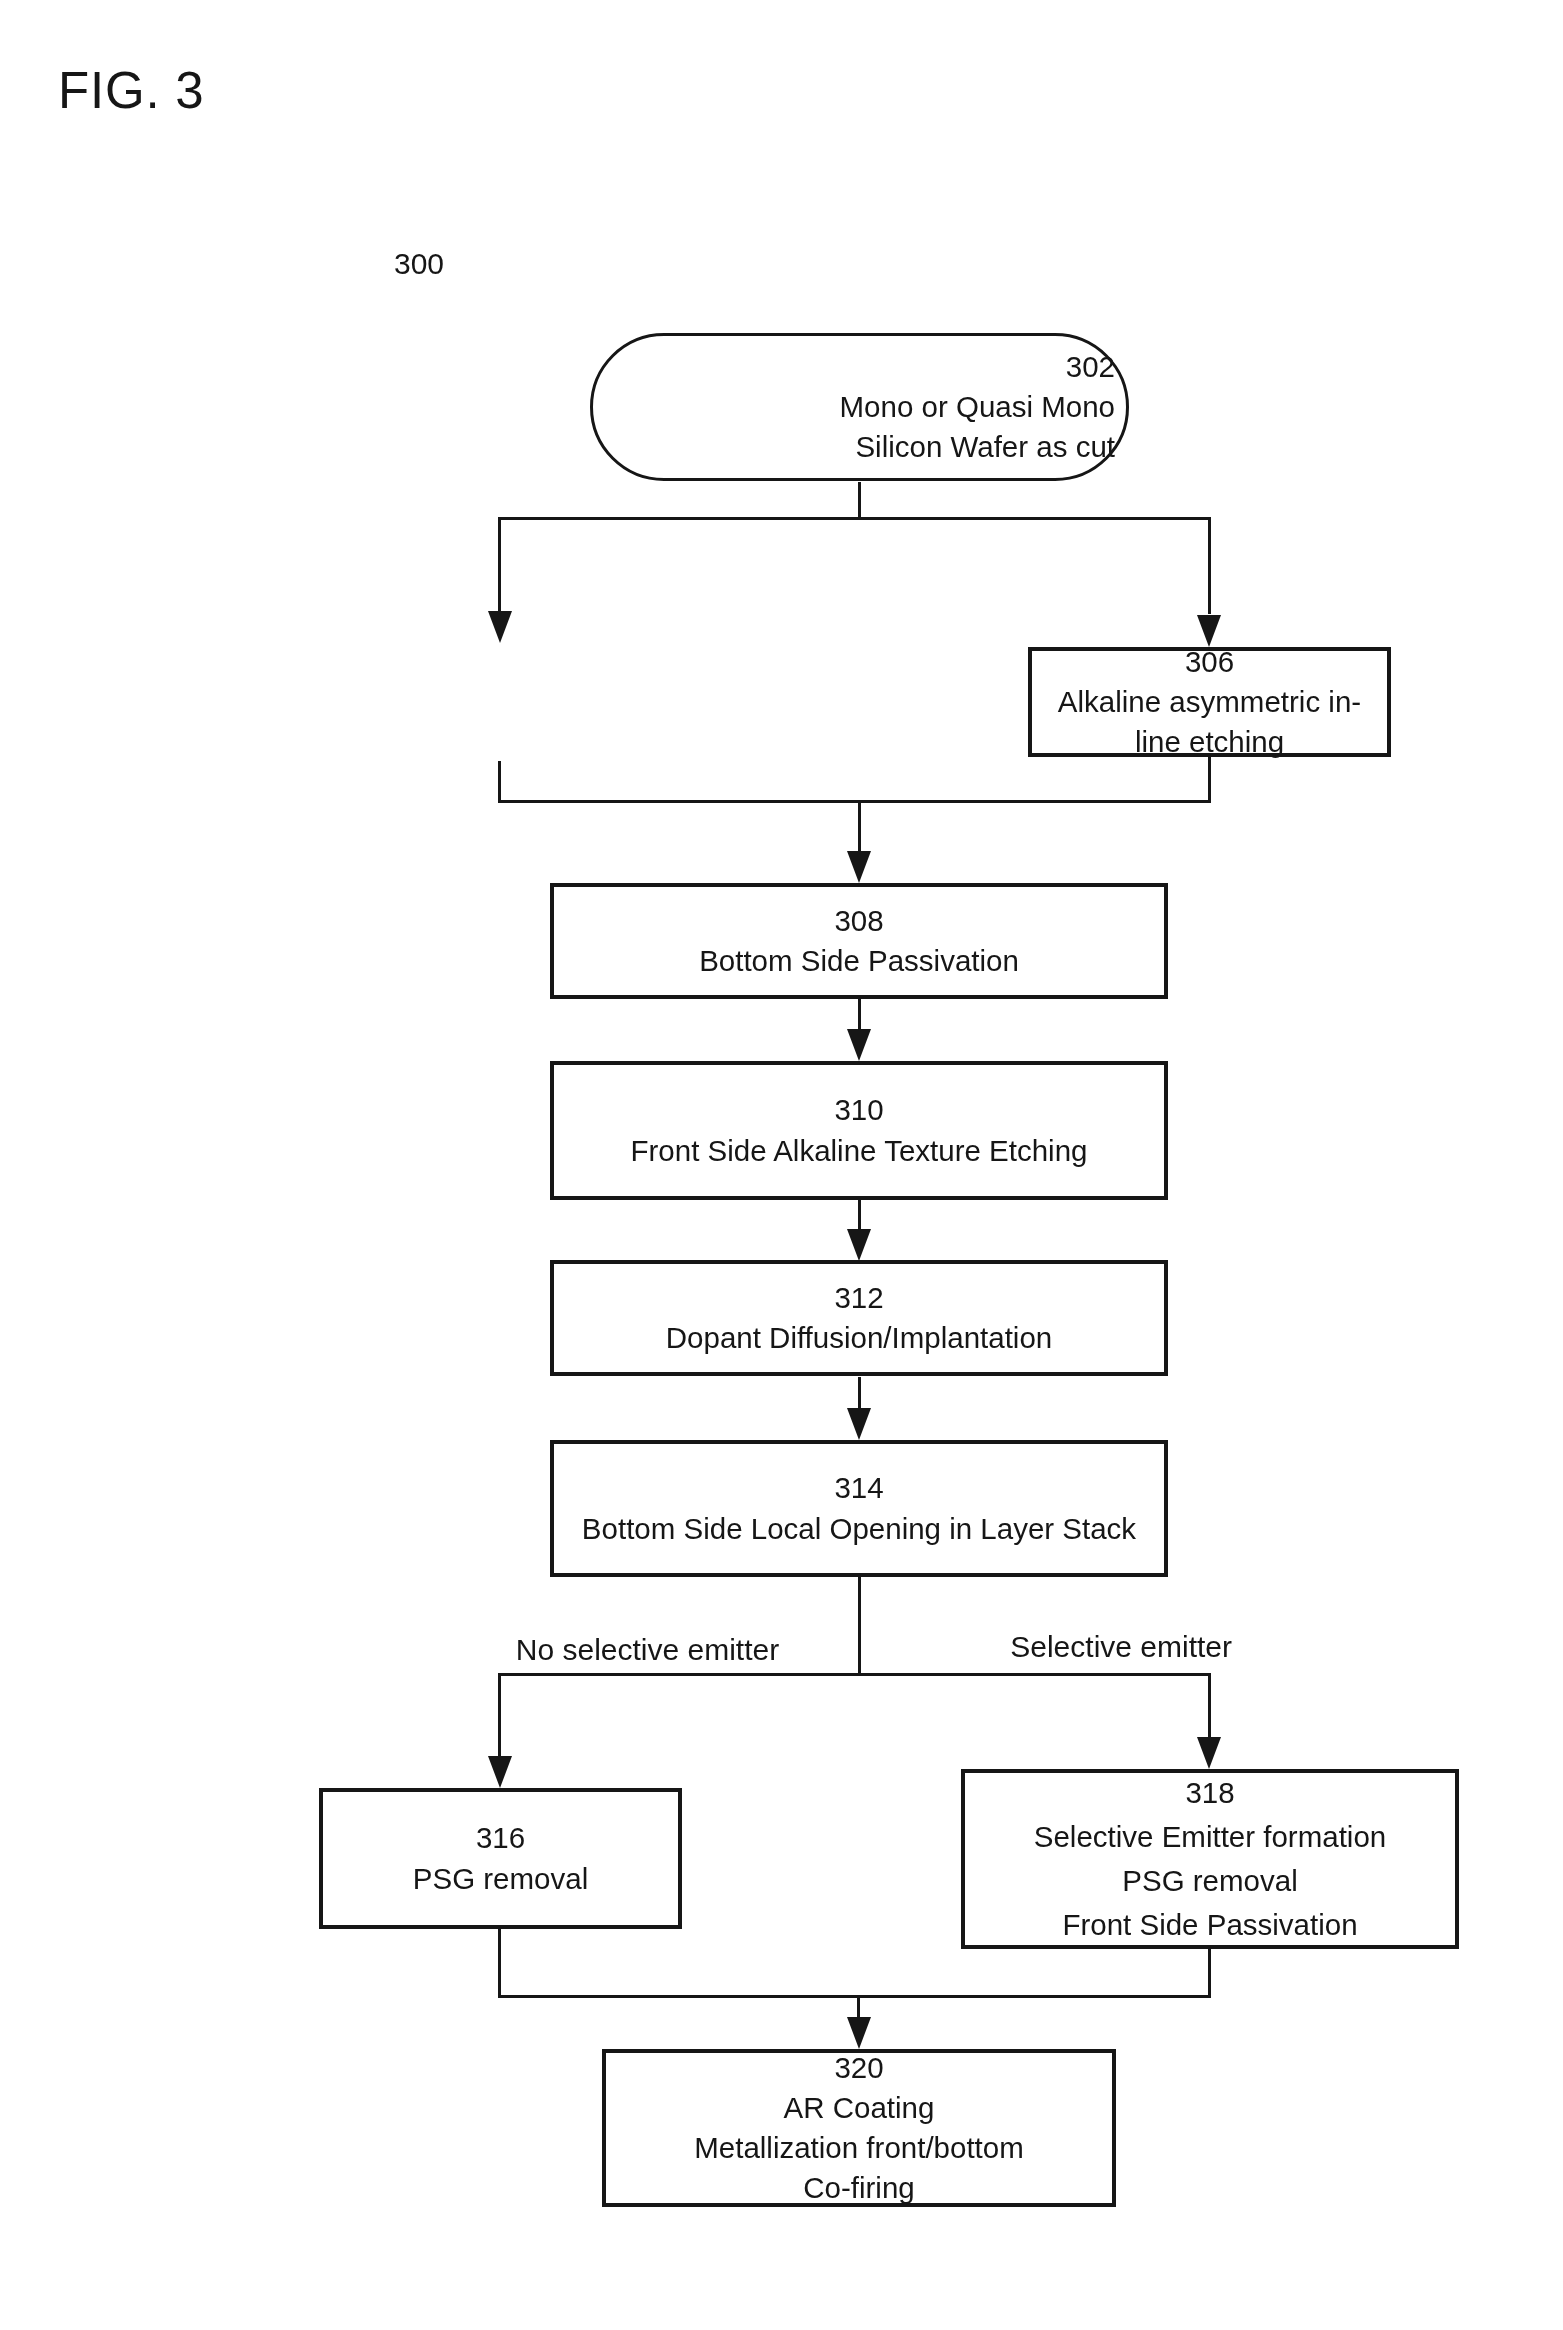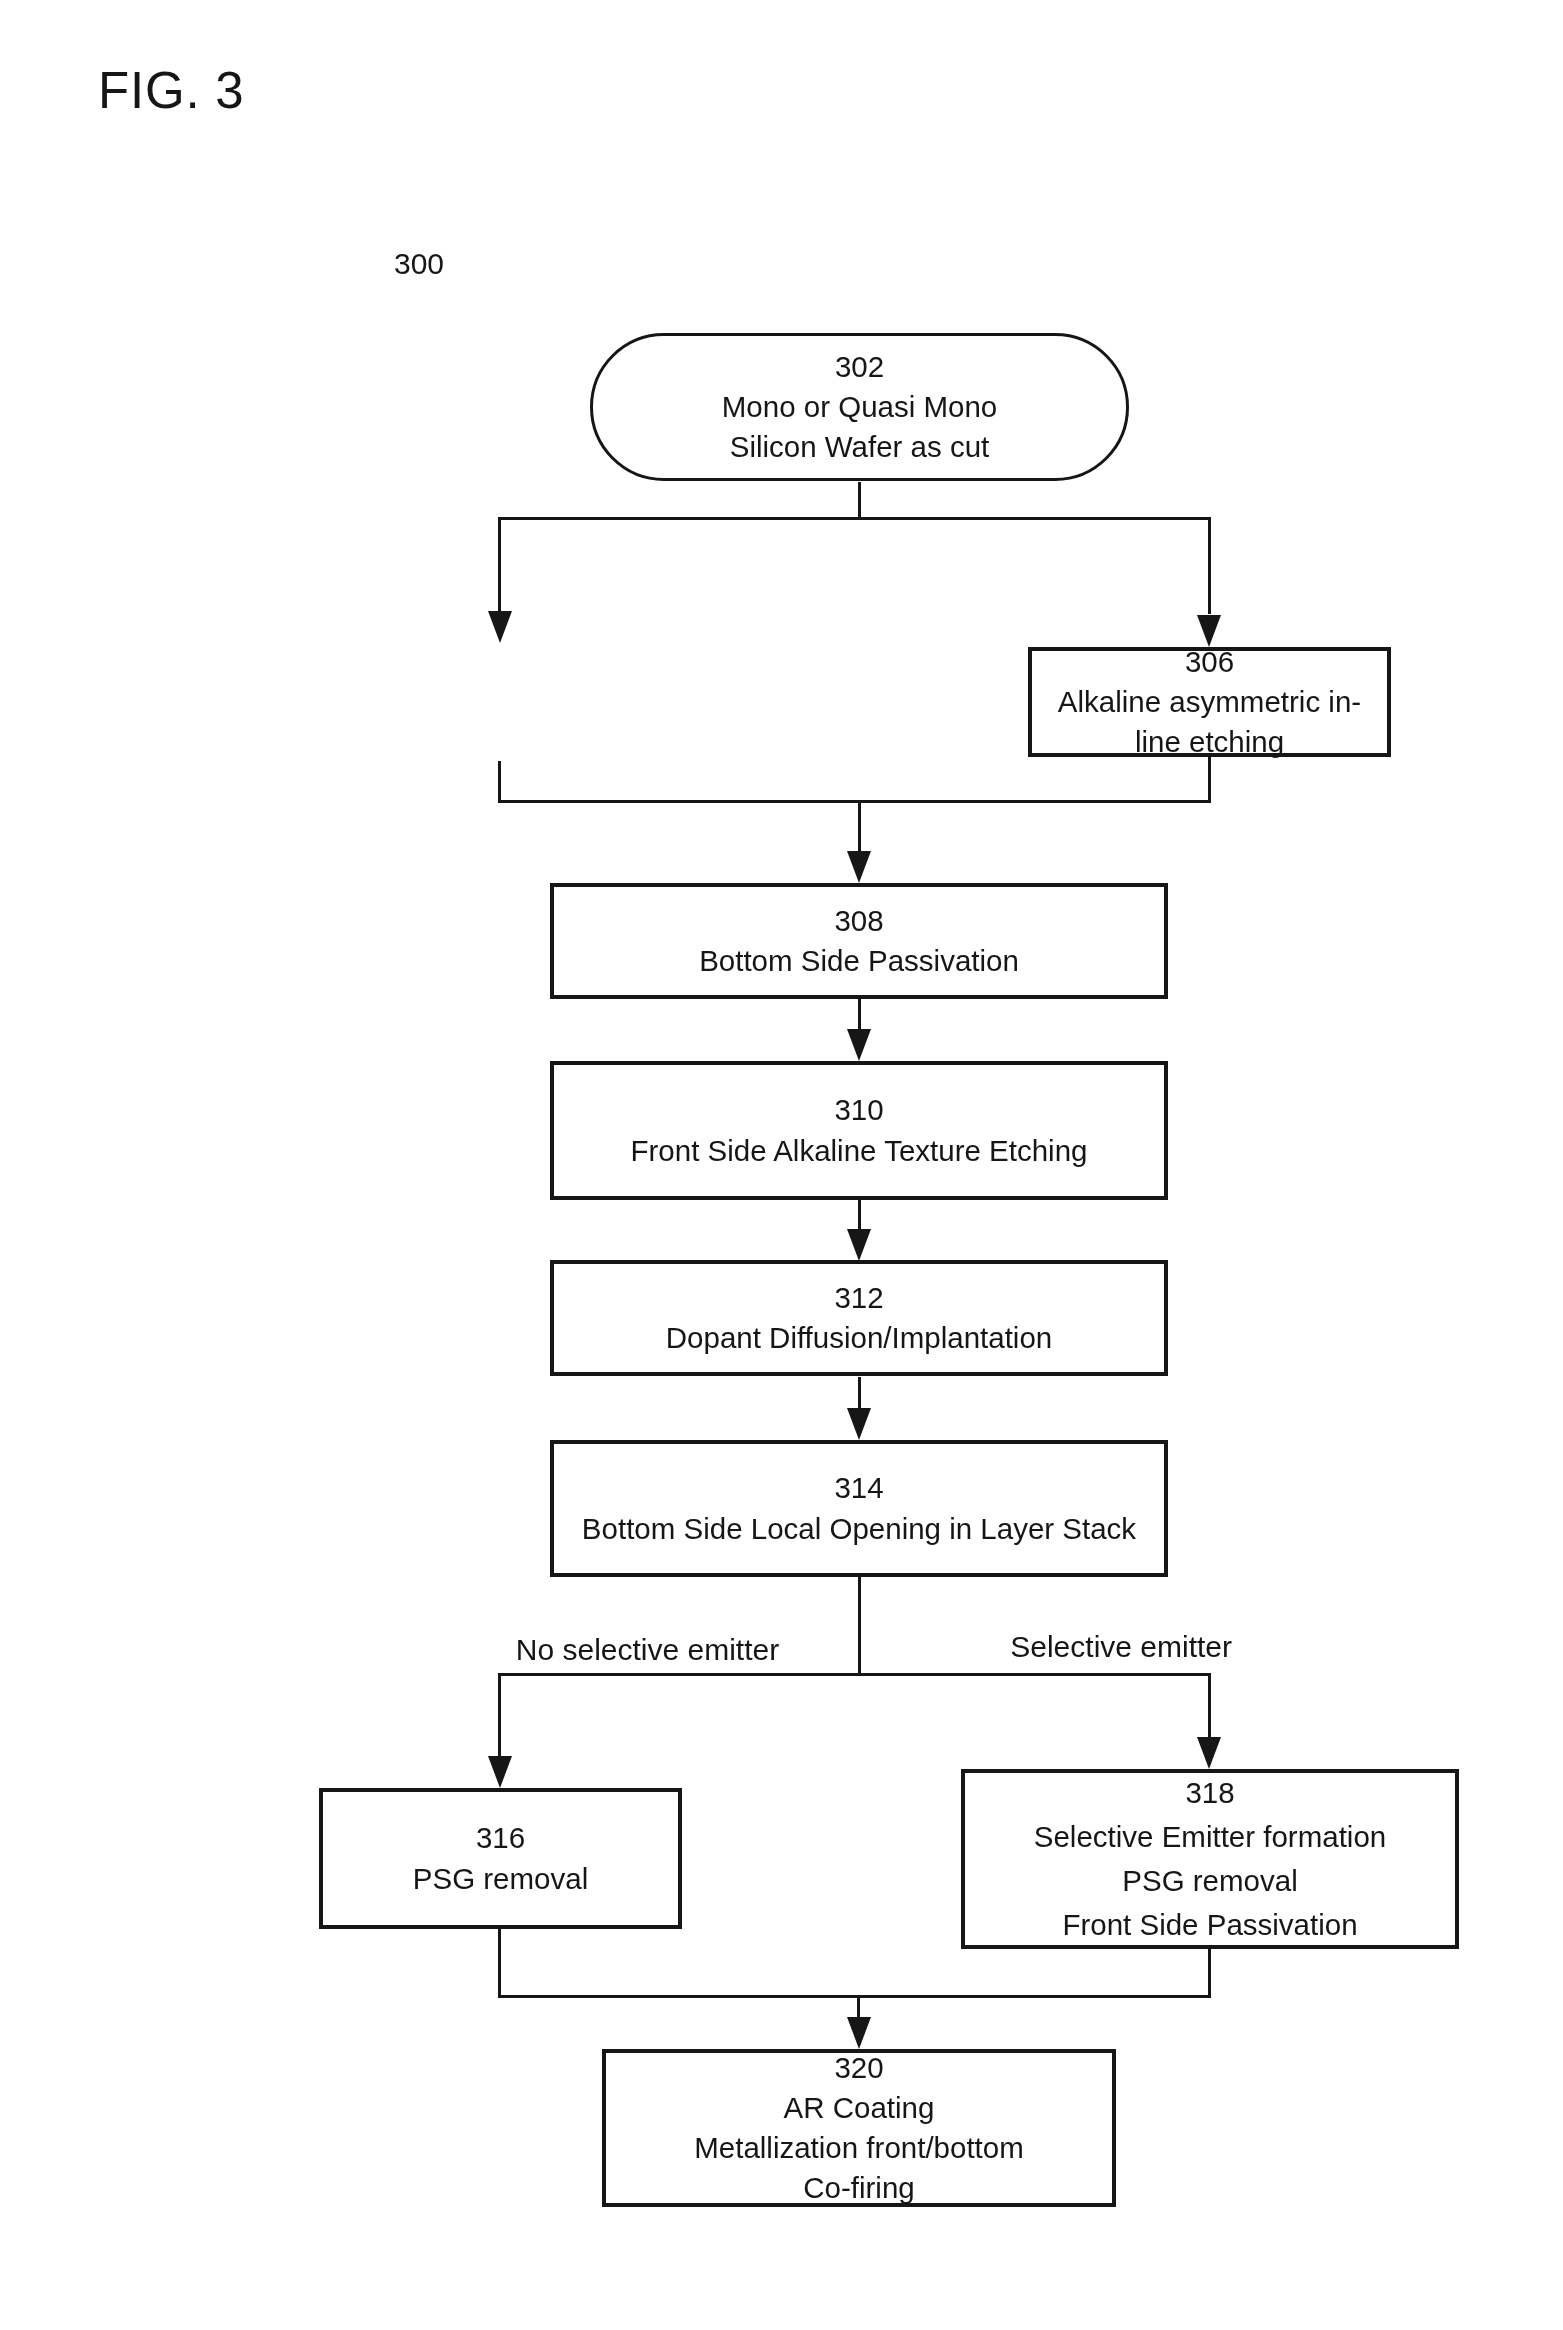--- a/index.html
+++ b/index.html
@@ -2,32 +2,32 @@
 <html style="--ink: #161616; --bg: #ffffff;font-size:12.8px"><head>
 <meta charset="utf-8">
 <style>
   :root { --ink:#161616; --bg:#ffffff; }
   html,body { margin:0; padding:0; background:var(--bg); }
   .canvas {
     position:relative; width:1563px; height:2330px; background:var(--bg);
     font-family:"Liberation Sans", sans-serif; color:var(--ink);
   }
   .fig-title {
-    position:absolute; font-size:51px; font-weight:500; letter-spacing:0.8px; color:var(--ink);margin-left:40px;
+    position:absolute; font-size:51px; font-weight:500; letter-spacing:0.8px; color:var(--ink);
   }
   .ref-label {
     position:absolute; font-size:30px; color:var(--ink);
   }
   .box {
     position:absolute; box-sizing:border-box; border:4px solid var(--ink);
     display:flex; flex-direction:column; justify-content:center; align-items:center;
     text-align:center; font-size:29.5px; line-height:1.36; color:var(--ink); background:var(--bg);
     padding:0 11px;
   }
-  .stadium { border-width:3.2px; }
+  .stadium { border-width:3.2px;align-items:flex-end; }
   .hline, .vline { position:absolute; background:var(--ink); }
   .hline { height:3.2px; }
   .vline { width:3.2px; }
   .arrowhead {
     position:absolute; width:0; height:0;
     border-left:12px solid transparent; border-right:12px solid transparent;
     border-top:32px solid var(--ink);
   }
   .branch-label {
     position:absolute; font-size:30px; color:var(--ink); text-align:center; width:295px;

